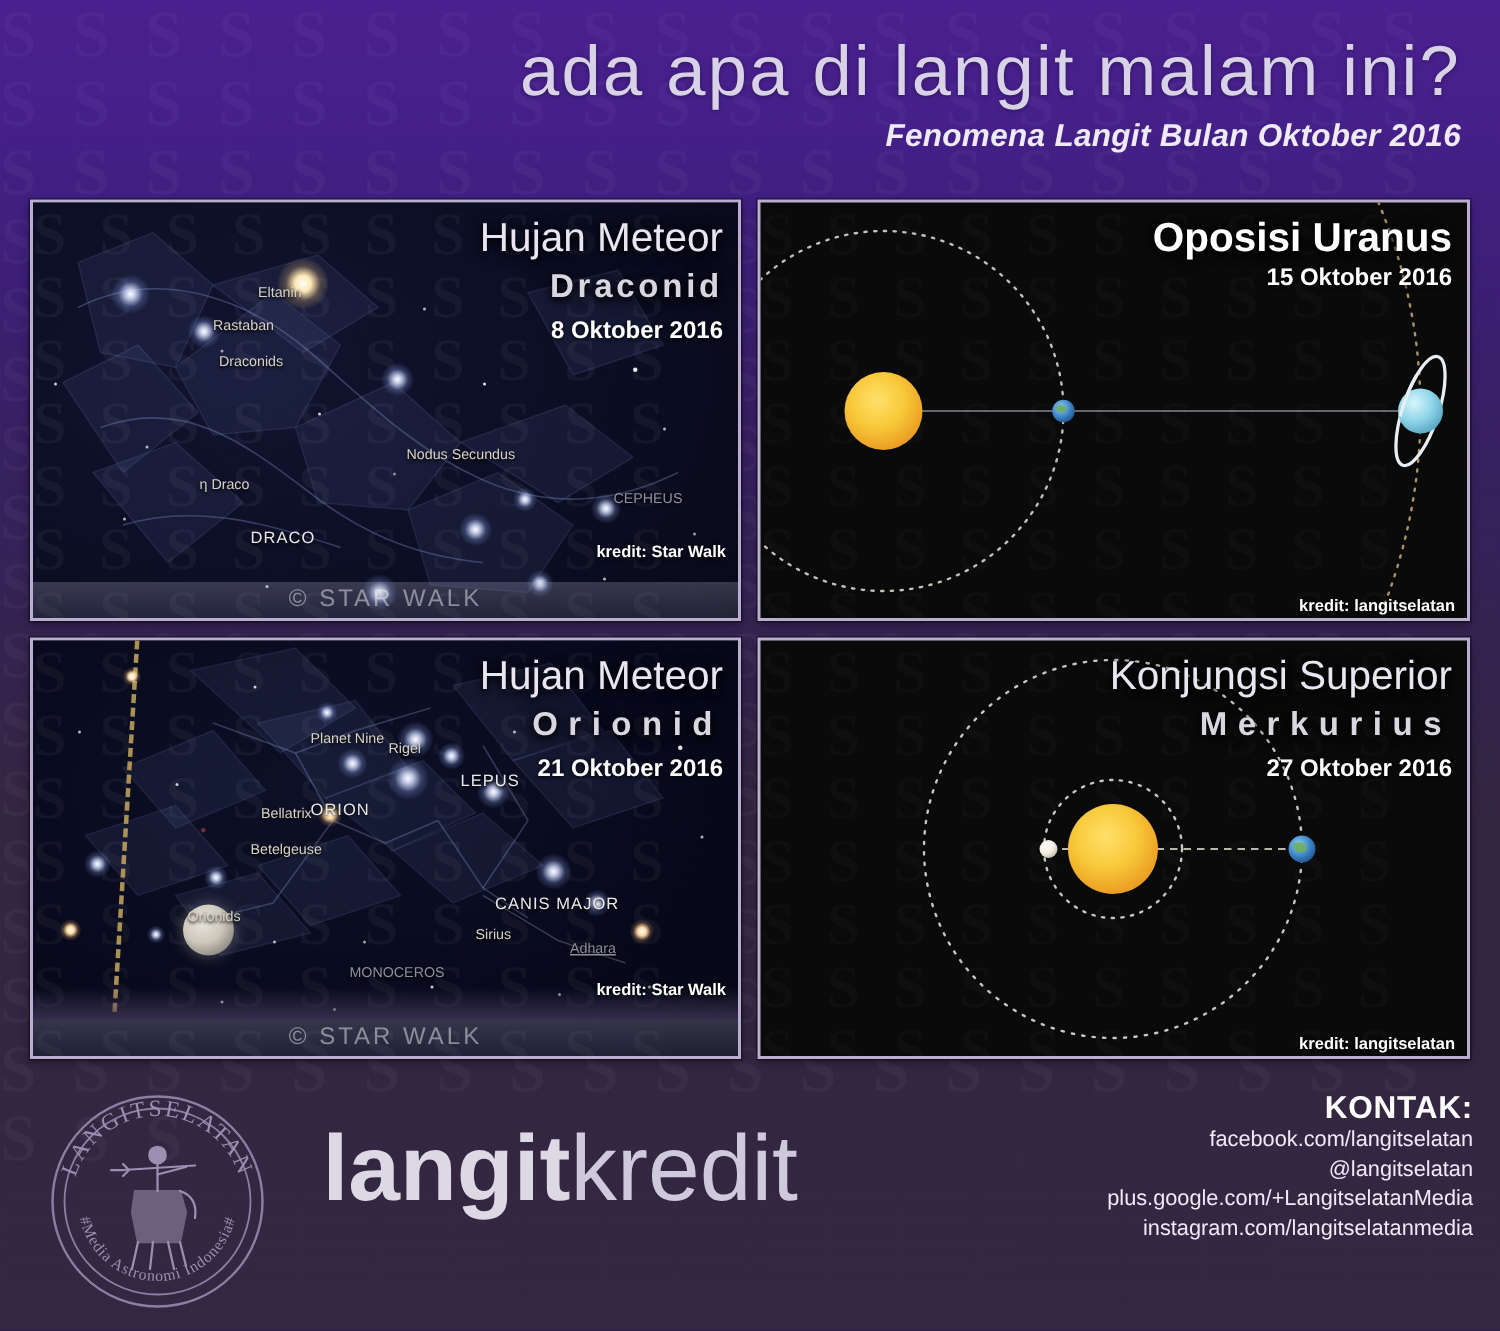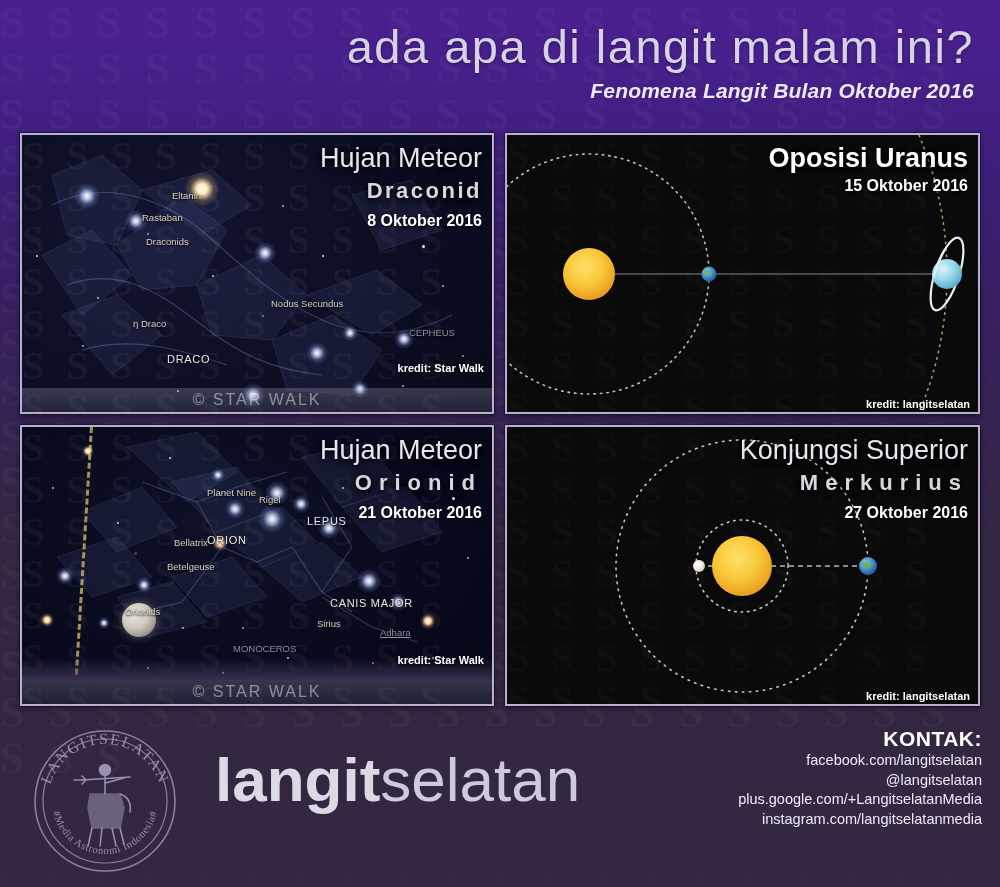--- a/index.html
+++ b/index.html
@@ -408,21 +408,21 @@
         <path d="M73,55 L92,50"></path>
         <path d="M42,52 L50,52 M50,48 L54,52 L50,56"></path>
         <path d="M58,66 L88,66 L92,80 L88,100 L60,100 L56,80 Z" fill="#9b90b2" opacity=".55"></path>
         <path d="M60,100 L56,118 M70,100 L68,118 M80,100 L84,118 M88,100 L92,116"></path>
         <path d="M88,66 Q100,70 98,84"></path>
       </g>
     </svg>
   </div>
 
   <div class="brand">
-    <b>langit</b><span>selatan</span>
+    <b>langit</b><span>kredit</span>
   </div>
 
   <div class="contact">
     <div class="c-head">KONTAK:</div>
     <div class="c-line">facebook.com/langitselatan</div>
     <div class="c-line">@langitselatan</div>
     <div class="c-line">plus.google.com/+LangitselatanMedia</div>
     <div class="c-line">instagram.com/langitselatanmedia</div>
   </div>
 </div>

